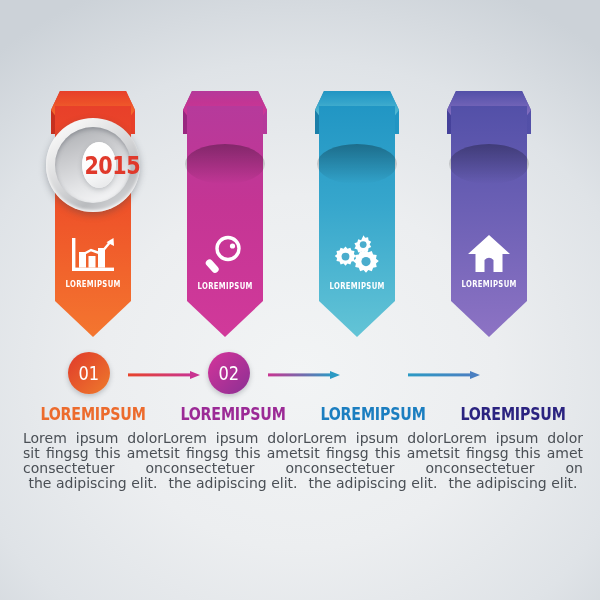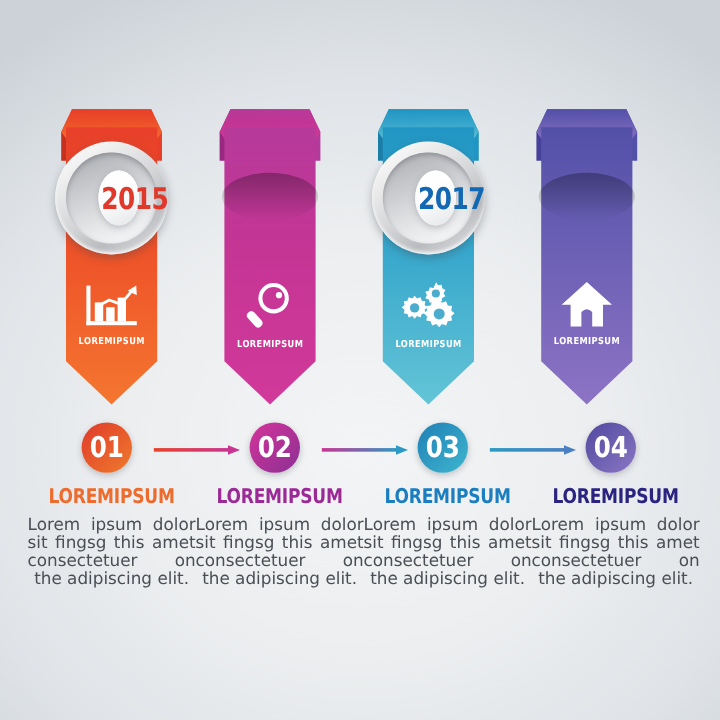--- a/index.html
+++ b/index.html
@@ -55,21 +55,21 @@
   .ribbon-label{
     color:#fff;font-size:8px;font-weight:bold;letter-spacing:.4px;
     font-family:"DejaVu Sans","Liberation Sans",sans-serif;
     transform:scaleX(.86);
   }
 
   
   .step{
     position:absolute;top:352px;width:42px;height:42px;border-radius:50%;
     display:flex;align-items:center;justify-content:center;
-    color:#fff;font-size:24px;font-weight:bold;
+    color:#fff;font-size:19px;font-weight:normal;
     font-family:"DejaVu Sans Condensed","Liberation Sans",sans-serif;
     box-shadow:0 2px 5px rgba(70,75,85,.3);
     transform:scaleX(1);
   }
   .step span{transform:scaleX(.95);display:block;}
   .arrow{position:absolute;top:370px;height:8px;}
   .arrow svg{display:block;}
 
   
   .txtcol{position:absolute;top:404px;width:140px;text-align:center;}
@@ -214,29 +214,20 @@
         </g>
         <circle cx="31.2" cy="10.6" r="3.4" fill="#4aadcd"></circle>
         <path d="M13.5 12.5l2 2.3 2.9-1.1 1.1 2.9 3 .5-.6 3 2.3 2-2.3 2 .6 3-3 .5-1.1 2.9-2.9-1.1-2 2.3-2-2.3-2.9 1.1-1.1-2.9-3-.5.6-3-2.3-2 2.3-2-.6-3 3-.5 1.1-2.9 2.9 1.1z"></path>
         <circle cx="13.5" cy="22.6" r="3.9" fill="#4aadcd"></circle>
         <path d="M34 15.5l2.3 2.8 3.5-1.3 1.3 3.5 3.6.6-.7 3.6 2.8 2.4-2.8 2.4.7 3.6-3.6.6-1.3 3.5-3.5-1.3-2.3 2.8-2.4-2.8-3.5 1.3-1.3-3.5-3.6-.6.7-3.6-2.8-2.4 2.8-2.4-.7-3.6 3.6-.6 1.3-3.5 3.5 1.3z"></path>
         <circle cx="34" cy="27.6" r="4.6" fill="#4aadcd"></circle>
       </svg>
         </span>
         <span class="ribbon-label">LOREMIPSUM</span>
      </div>
-     <div class="yearbadge">
-        <div class="ring-outer">
-          <div class="ring-groove">
-            <div class="ring-inner">
-              <span class="year" style="color:#1368b3">2017</span>
-            </div>
-          </div>
-        </div>
-     </div>
     </div>
   <div class="col" id="col3" style="left:414px">
       <div class="ribbon">
         <svg width="150" height="260" viewBox="0 0 150 260" aria-hidden="true">
     <defs>
       <linearGradient id="rg3" x1="0" y1="0" x2="0" y2="1">
         <stop offset="0%" stop-color="#5350a8"></stop>
         <stop offset="42%" stop-color="#6a5fb4"></stop>
         <stop offset="100%" stop-color="#8d73c4"></stop>
       </linearGradient>
@@ -266,26 +257,20 @@
         </span>
         <span class="ribbon-label">LOREMIPSUM</span>
      </div>
     </div>
 
   <div class="step" id="step0" style="left: 68px; background: linear-gradient(135deg, rgb(224, 58, 43) 0%, rgb(238, 123, 44) 100%);">
       <span>01</span>
     </div>
   <div class="step" id="step1" style="left: 208px; background: linear-gradient(135deg, rgb(213, 52, 154) 0%, rgb(139, 48, 148) 100%); text-align: right;">
       <span>02</span>
-    </div>
-  <div class="step" id="step2" style="left: 348px; background: linear-gradient(135deg, rgb(31, 127, 181) 0%, rgb(63, 182, 207) 100%);">
-      <span>03</span>
-    </div>
-  <div class="step" id="step3" style="left: 488px; background: linear-gradient(135deg, rgb(80, 72, 159) 0%, rgb(138, 119, 195) 100%);">
-      <span>04</span>
     </div>
 
   <div class="arrow" id="arr0" style="left:128px;width:74px">
       <svg width="74" height="10" viewBox="0 0 74 10" aria-hidden="true">
     <defs>
           <linearGradient id="ag0" x1="0" y1="0" x2="1" y2="0">
       <stop offset="0%" stop-color="#e8432a"></stop>
             <stop offset="100%" stop-color="#c93491"></stop>
     </linearGradient>
         </defs>

